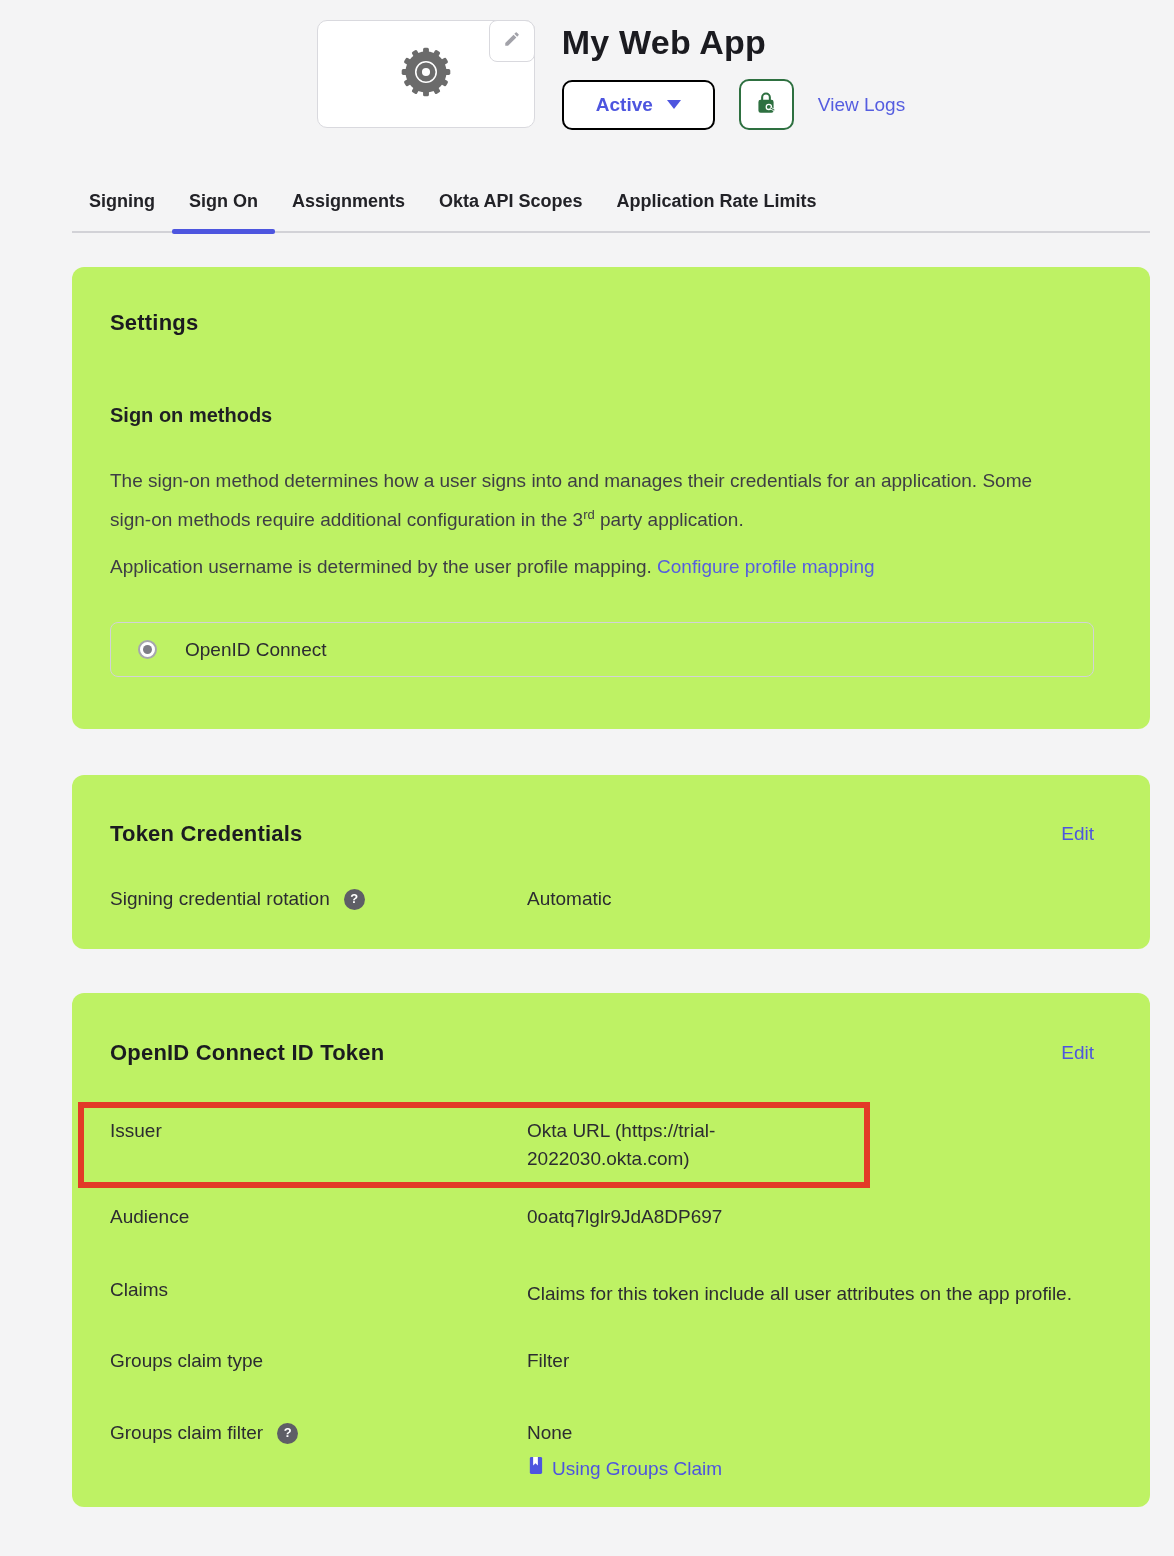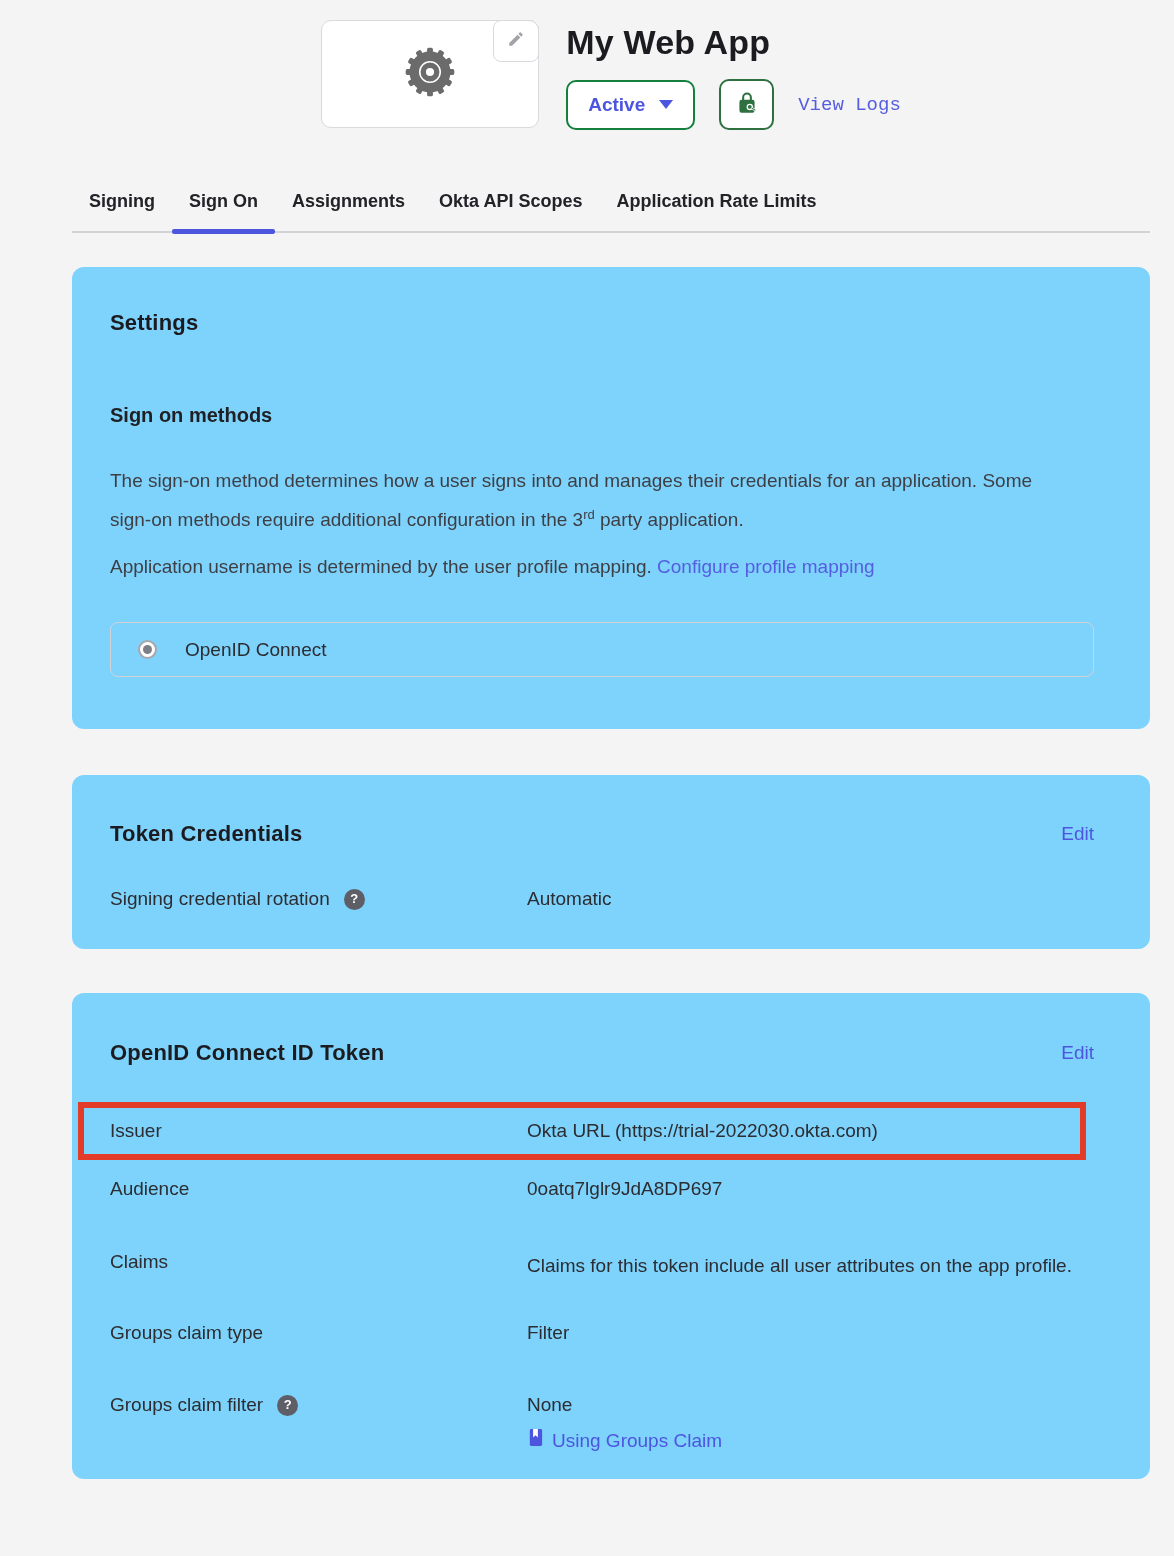--- a/index.html
+++ b/index.html
@@ -22,47 +22,47 @@
   .edit-corner {
     position:absolute; top:-1px; right:-1px; width:46px; height:42px;
     border:1px solid #d9d9de; border-radius:8px 10px 8px 8px;
     background:#fff; display:flex; align-items:center; justify-content:center;
     cursor:pointer;
   }
   .head-right { padding-top:2px; }
   .app-title { font-size:34px; font-weight:700; color:#1b1b20; letter-spacing:.2px; line-height:40px; }
   .head-buttons { display:flex; align-items:center; gap:24px; margin-top:17px; }
   .active-btn {
-    height:50px; padding:0 20px; background:#fff;
-    border:2px solid #15803d; border-radius:10px;
+    height:50px; padding:0 32px; background:#fff;
+    border:2px solid #000000; border-radius:10px;
     color:#4d55df; font-weight:700; font-size:19px;
     display:flex; align-items:center; gap:14px; cursor:pointer;
     font-family:"Liberation Sans", sans-serif;
   }
   .caret-down { width:0; height:0; border-left:7px solid transparent; border-right:7px solid transparent; border-top:9px solid #4d55df; }
   .lock-btn {
     width:55px; height:51px; background:#fff; cursor:pointer;
     border:2px solid #2e7040; border-radius:10px;
     display:flex; align-items:center; justify-content:center;
   }
-  .view-logs { color:#555de0; font-size:19px; text-decoration:none; cursor:pointer;font-family:Liberation Mono, monospace; }
+  .view-logs { color:#555de0; font-size:19px; text-decoration:none; cursor:pointer; }
 
   
   .tabs { margin-top:57px; border-bottom:2px solid #d2d2d7; display:flex; }
   .tab {
     padding:0 17px 16px; font-size:18px; font-weight:700; color:#222227;
     position:relative; cursor:pointer; line-height:28px;
   }
   .tab.active::after {
     content:""; position:absolute; left:0; right:0; bottom:-3px; height:5px;
     background:#4d55df; border-radius:2px;
   }
 
   
-  .card { background:#7dd3fc; border-radius:12px; padding-left:38px; padding-right:56px; }
+  .card { background:#bef264; border-radius:12px; padding-left:38px; padding-right:56px; }
   .card-head { display:flex; justify-content:space-between; align-items:flex-start; }
   .card-title { font-size:22px; font-weight:700; color:#1b1b20; line-height:28px; letter-spacing:.2px; }
   .edit-link { color:#4d55df; font-size:19px; text-decoration:none; cursor:pointer; line-height:28px; }
 
   
   .card-settings { margin-top:34px; padding-top:42px; padding-bottom:52px; }
   .section-title { margin-top:64px; font-size:20px; font-weight:700; color:#1f1f24; line-height:28px; }
   .desc { margin-top:35px; max-width:945px; font-size:19px; color:#3e3e45; line-height:34px; }
   .desc sup { font-size:13px; }
   .desc2 { margin-top:16px; font-size:19px; color:#3e3e45; line-height:28px; }
@@ -88,21 +88,21 @@
     cursor:pointer; flex:0 0 auto;
   }
 
   
   .card-token { margin-top:46px; padding-top:45px; padding-bottom:36px; }
   .card-token .def-row { margin-top:37px; }
 
   
   .card-idtoken { margin-top:44px; padding-top:46px; padding-bottom:24px; }
   .row-highlight {
-    margin-top:35px; margin-left:-32px; width:1008px;
+    margin-top:35px; margin-left:-32px; width:792px;
     border:6px solid #e23b27;
     padding:9px 0 9px 26px;
     display:flex; align-items:center;
   }
   .row-audience { margin-top:15px; }
   .row-claims { margin-top:45px; }
   .row-claims .def-value { max-width:590px; line-height:36px; }
   .row-gct { margin-top:35px; }
   .row-gcf { margin-top:44px; }
   .link-row { margin-top:8px; display:flex; align-items:center; gap:8px; }

